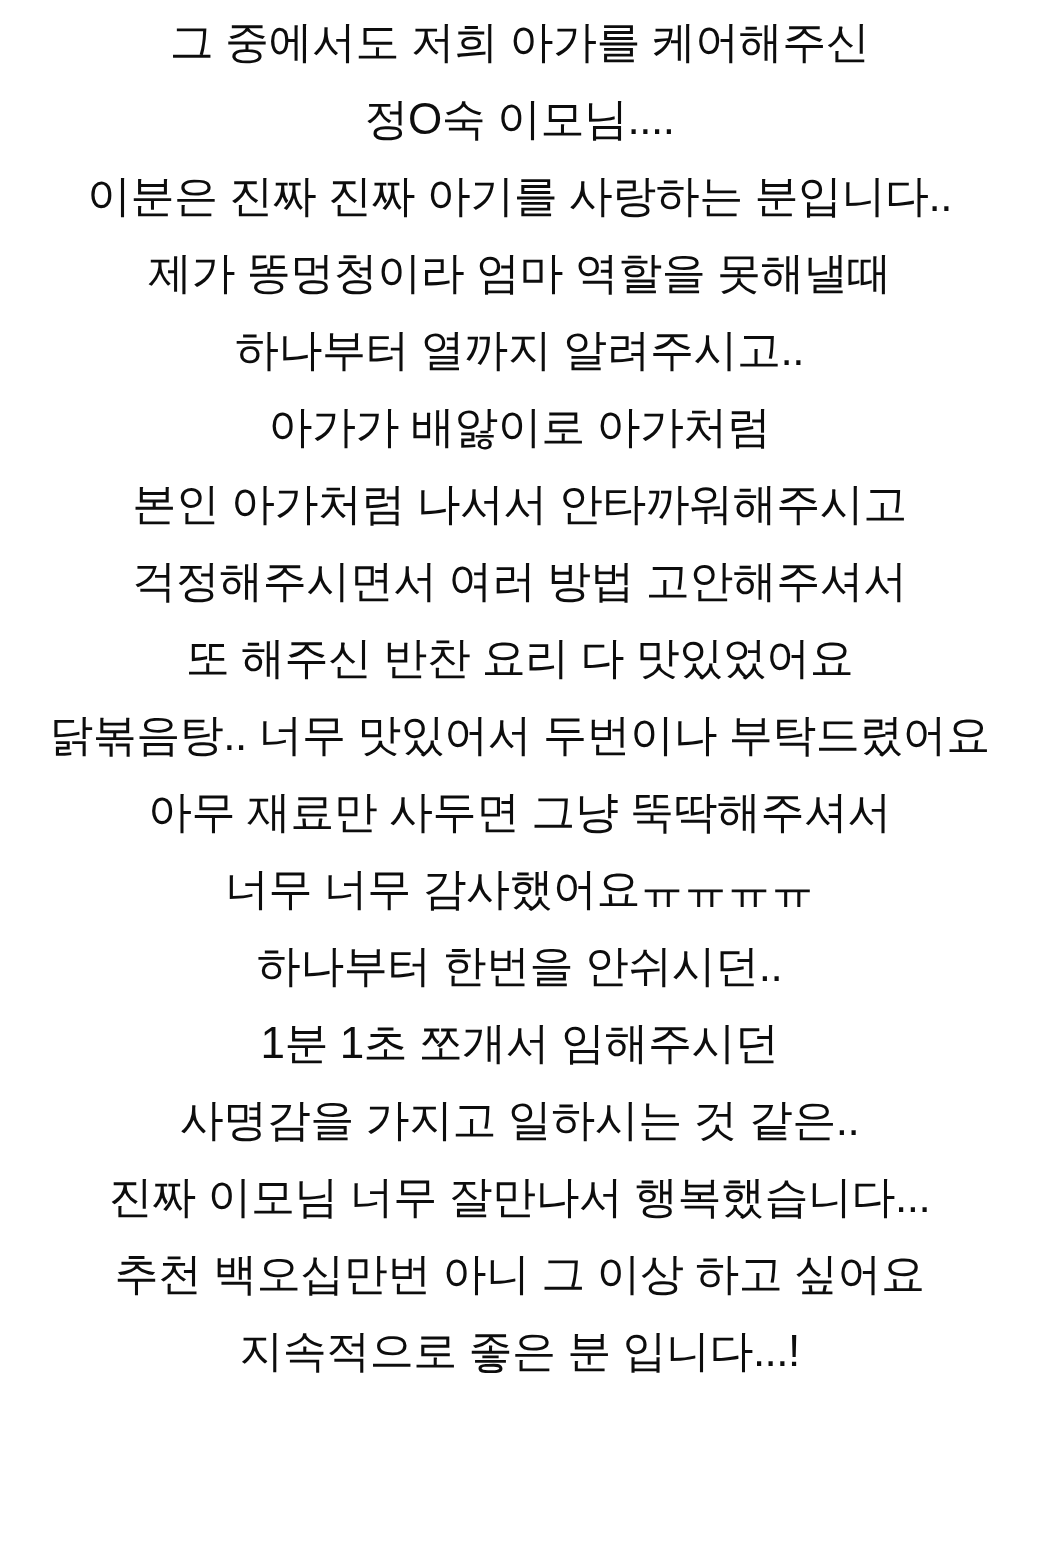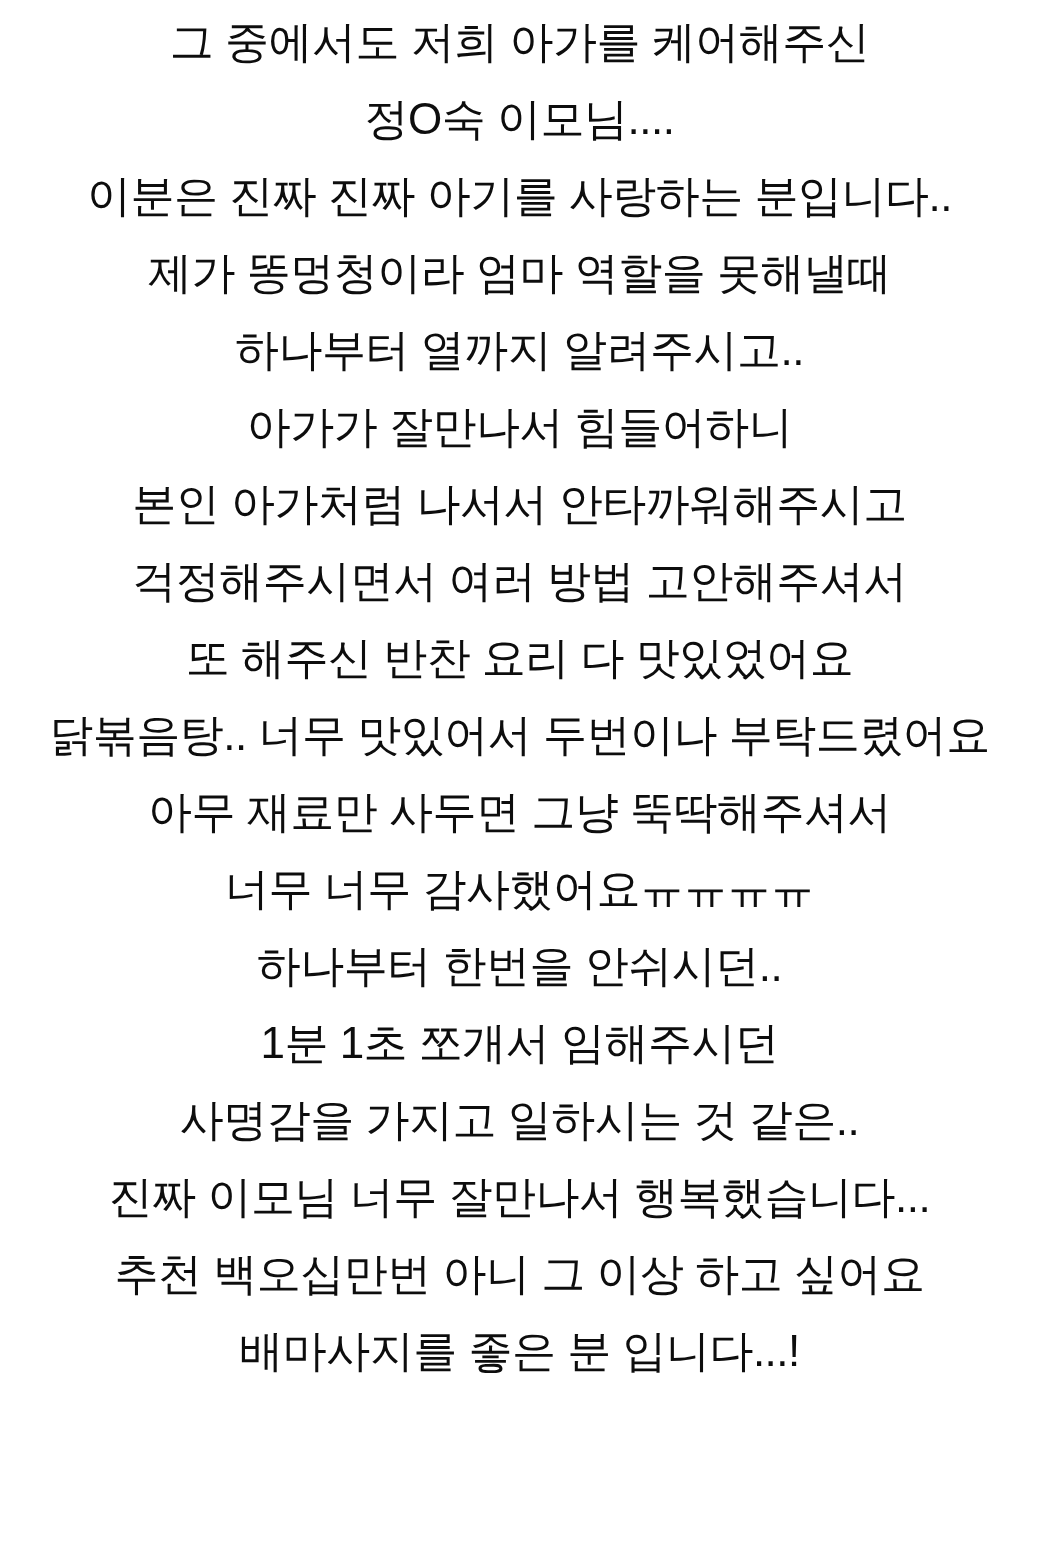--- a/index.html
+++ b/index.html
@@ -32,26 +32,26 @@
 </style>
 </head>
 <body>
 
 <main class="review-text">
   <p>그 중에서도 저희 아가를 케어해주신</p>
   <p>정O숙 이모님....</p>
   <p>이분은 진짜 진짜 아기를 사랑하는 분입니다..</p>
   <p>제가 똥멍청이라 엄마 역할을 못해낼때</p>
   <p>하나부터 열까지 알려주시고..</p>
-  <p>아가가 잘만나서 힘들어하니</p>
+  <p>아가가 배앓이로 아가처럼</p>
   <p>본인 아가처럼 나서서 안타까워해주시고</p>
   <p>걱정해주시면서 여러 방법 고안해주셔서</p>
   <p>또 해주신 반찬 요리 다 맛있었어요</p>
   <p>닭볶음탕.. 너무 맛있어서 두번이나 부탁드렸어요</p>
   <p>아무 재료만 사두면 그냥 뚝딱해주셔서</p>
   <p>너무 너무 감사했어요ㅠㅠㅠㅠ</p>
   <p>하나부터 한번을 안쉬시던..</p>
   <p>1분 1초 쪼개서 임해주시던</p>
   <p>사명감을 가지고 일하시는 것 같은..</p>
   <p>진짜 이모님 너무 잘만나서 행복했습니다...</p>
   <p>추천 백오십만번 아니 그 이상 하고 싶어요</p>
-  <p>배마사지를 좋은 분 입니다...!</p>
+  <p>지속적으로 좋은 분 입니다...!</p>
 </main>
 
 </body></html>

